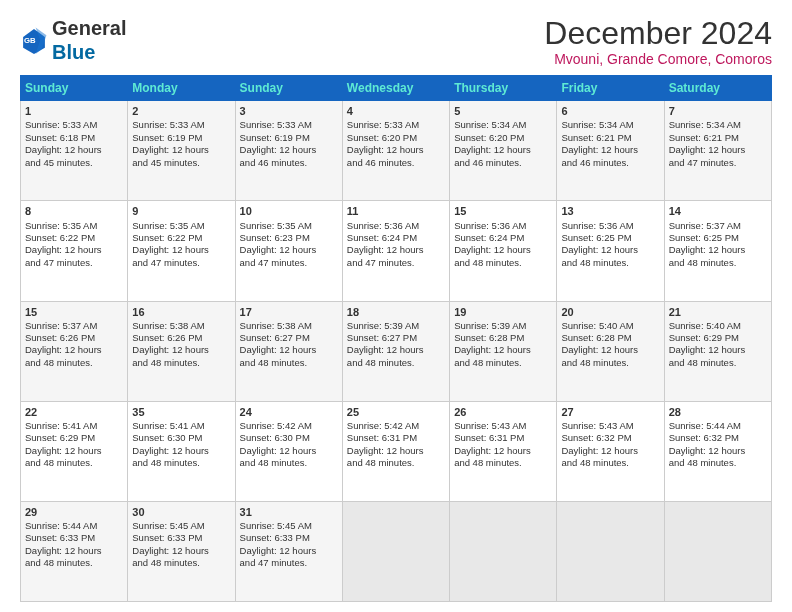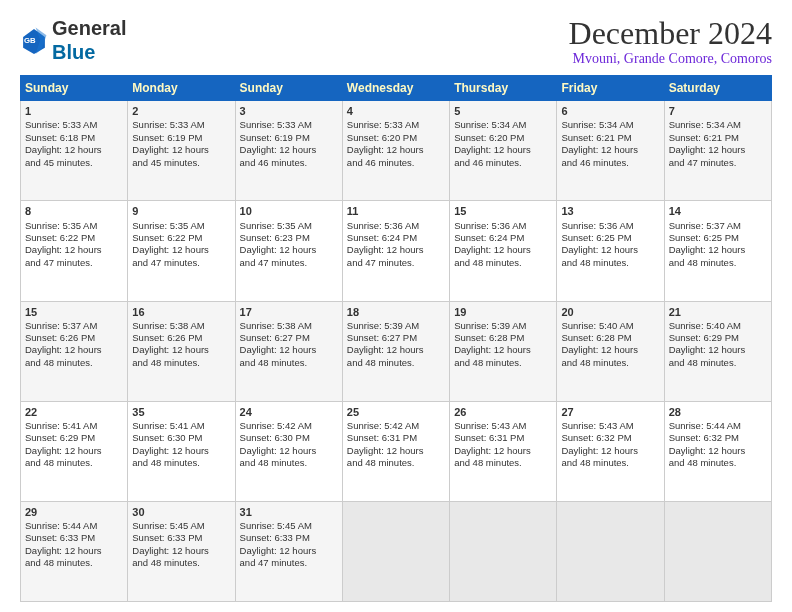--- a/index.html
+++ b/index.html
@@ -34,41 +34,40 @@
       line-height: 1.2;
     }
     .logo-text .general { color: #333; }
     .logo-text .blue { color: #0369a1; }
     .logo-icon {
       width: 28px;
       height: 28px;
     }
     .title-block {
       text-align: right;
-      font-family: Liberation Serif, serif;
     }
     .main-title {
       font-size: 32px;
       font-weight: 300;
       color: #333;
       line-height: 1.1;
     }
     .subtitle {
       font-size: 14px;
-      color: #6d28d9;
+      color: #be185d;
     }
     .calendar {
       flex: 1;
       border-collapse: collapse;
       width: 100%;
       table-layout: fixed;
     }
     .calendar thead tr th {
       background-color: #1565c0;
-      color: #fef9c3;
+      color: #5eead4;
       font-size: 12px;
       font-weight: bold;
       padding: 5px 4px;
       text-align: left;
       border: 1px solid #1565c0;
     }
     .calendar tbody tr td {
       border: 1px solid #ccc;
       vertical-align: top;
       padding: 3px 4px;

